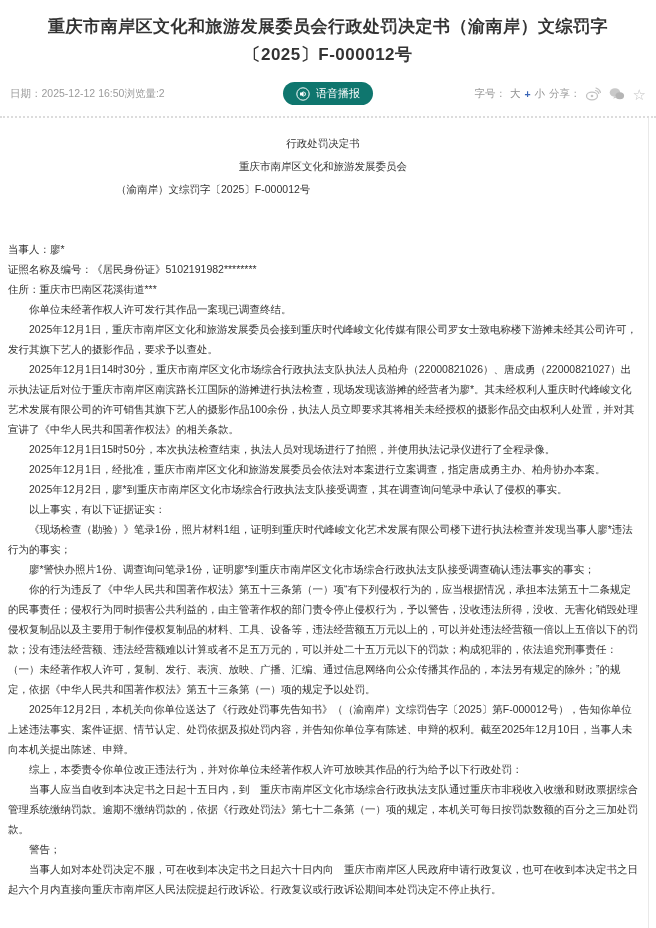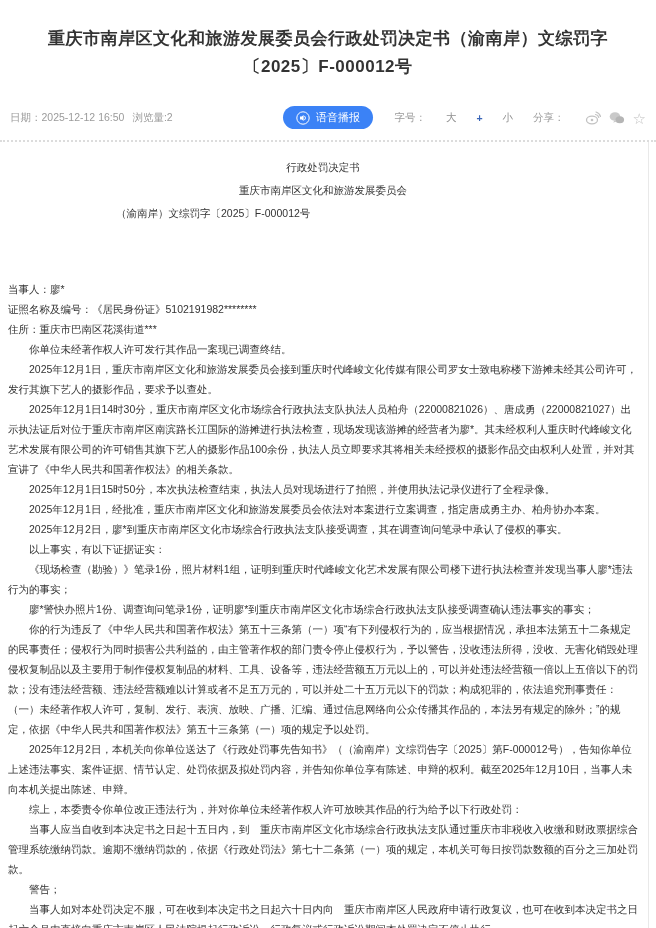--- a/index.html
+++ b/index.html
@@ -2,58 +2,58 @@
 <html><head>
 <meta charset="utf-8">
 <style>
   html,body{margin:0;padding:0;background:#ffffff;}
   body{
     width:656px;height:928px;overflow:hidden;
     font-family:"Liberation Sans","DejaVu Sans",sans-serif;
     color:#333;position:relative;
   }
   .page-title{
-    margin:16px;padding:9px 14px 0 14px;
+    margin:4px;padding:9px 14px 0 14px;
     font-size:17px;font-weight:700;color:#333;
     text-align:center;line-height:28px;letter-spacing:.5px;
   }
   .meta-bar{
     position:relative;height:26px;
     display:flex;align-items:center;
     padding:8px 10px 6px 10px;
     font-size:10.5px;color:#9b9b9b;
   }
-  .meta-left{display:flex;gap:8px;align-items:center;}
+  .meta-left{display:flex;gap:0;align-items:center;}
   .tts-button{
     position:absolute;left:50%;top:9px;transform:translateX(-50%);
     display:flex;align-items:center;gap:6px;
-    background:#3b82f6;color:#fff;border:none;border-radius:13px;
+    background:#0f766e;color:#fff;border:none;border-radius:13px;
     padding:4px 13px;font-size:11px;cursor:pointer;
     font-family:inherit;
   }
   .tts-button svg{display:block;}
-  .meta-right{margin-left:auto;display:flex;align-items:center;gap:20px;color:#9b9b9b;}
+  .meta-right{margin-left:auto;display:flex;align-items:center;gap:4px;color:#9b9b9b;}
   .size-opt{cursor:pointer;color:#8f8f8f;}
   .size-opt.active{color:#3a66b8;font-weight:700;}
   .share-icons{display:flex;align-items:center;gap:8px;}
   .share-icons svg{display:block;}
   .star-glyph{font-size:15px;color:#c2c2c2;line-height:1;}
   .top-divider{
     border:none;border-top:2px dotted #dcdcdc;margin:3px 0 0 0;
   }
   .content{
     margin:0 7px 0 0;
     padding:14px 10px 0 8px;
     border-right:1px solid #e9e9e9;
     font-size:10.5px;line-height:20px;color:#333;
     min-height:820px;box-sizing:border-box;
   }
   .para{margin:0;}
   .center{text-align:center;line-height:23px;}
-  .docnum{padding-left:108px;margin-bottom:54px;line-height:23px;}
+  .docnum{padding-left:108px;margin-bottom:38px;line-height:23px;}
   .indent{text-indent:2em;}
   .flush{}
 </style>
 </head>
 <body>
 
 <h1 class="page-title">重庆市南岸区文化和旅游发展委员会行政处罚决定书（渝南岸）文综罚字〔2025〕F-000012号</h1>
 
 <div class="meta-bar">
   <div class="meta-left">

